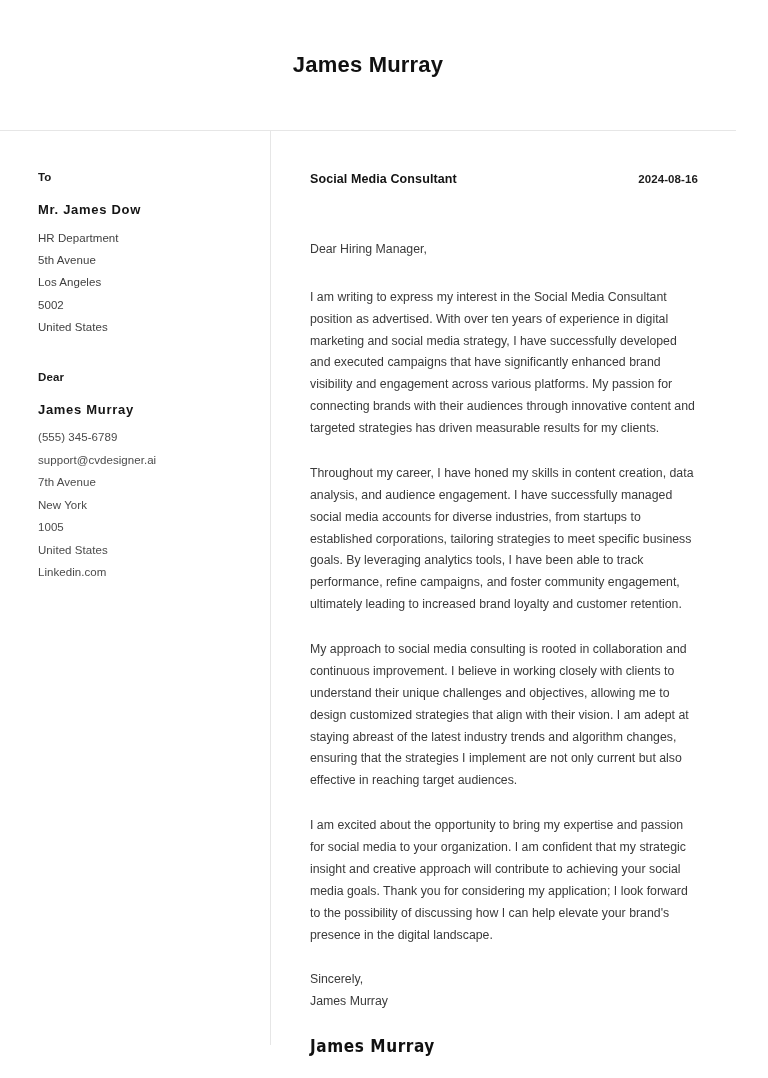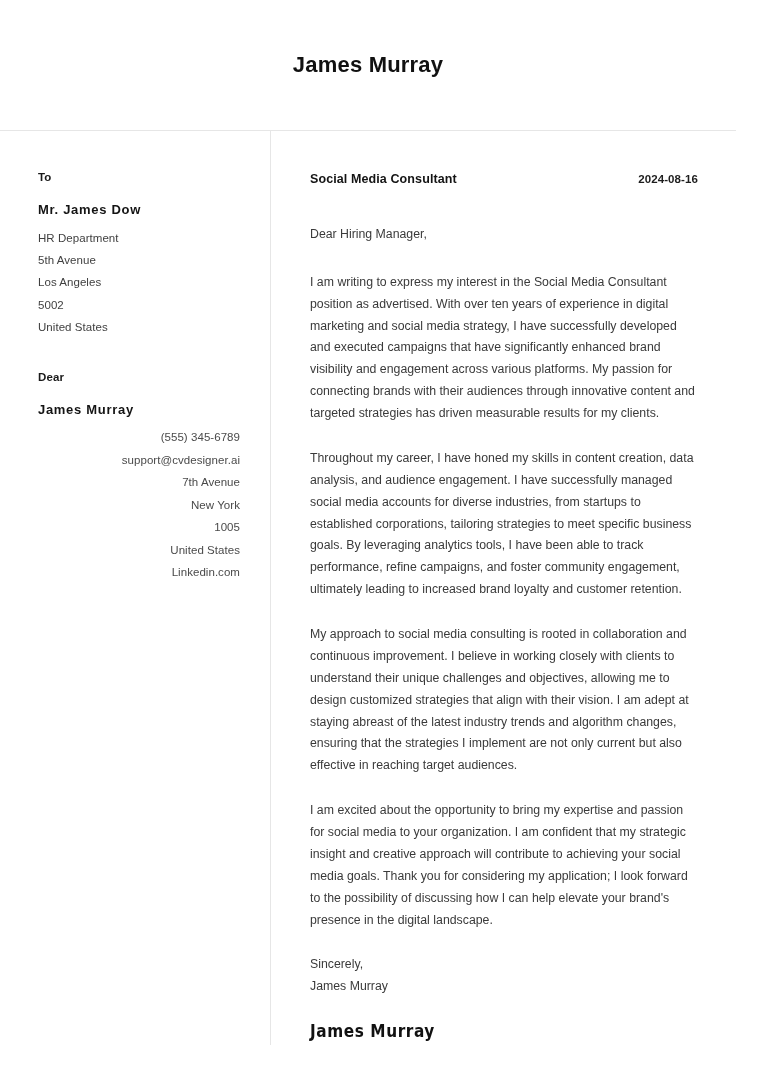--- a/index.html
+++ b/index.html
@@ -95,30 +95,29 @@
   }
   .side-line {
     font-size: 11.5px;
     color: #3f3f3f;
     line-height: 1.95;
     letter-spacing: 0.05px;
     white-space: nowrap;
   }
   .side-line.dim {
     color: #4a4a4a;
-    text-align: right;
   }
   .side-spacer { height: 6px; }
 
   
   .title-row {
     display: flex;
     align-items: flex-end;
     justify-content: space-between;
-    margin: 0 0 37px 0;
+    margin: 0 0 52px 0;
   }
   .job-title {
     font-size: 12.5px;
     font-weight: bold;
     color: #141414;
     letter-spacing: 0.1px;
     line-height: 1.3;
   }
   .letter-date {
     font-size: 11.5px;

